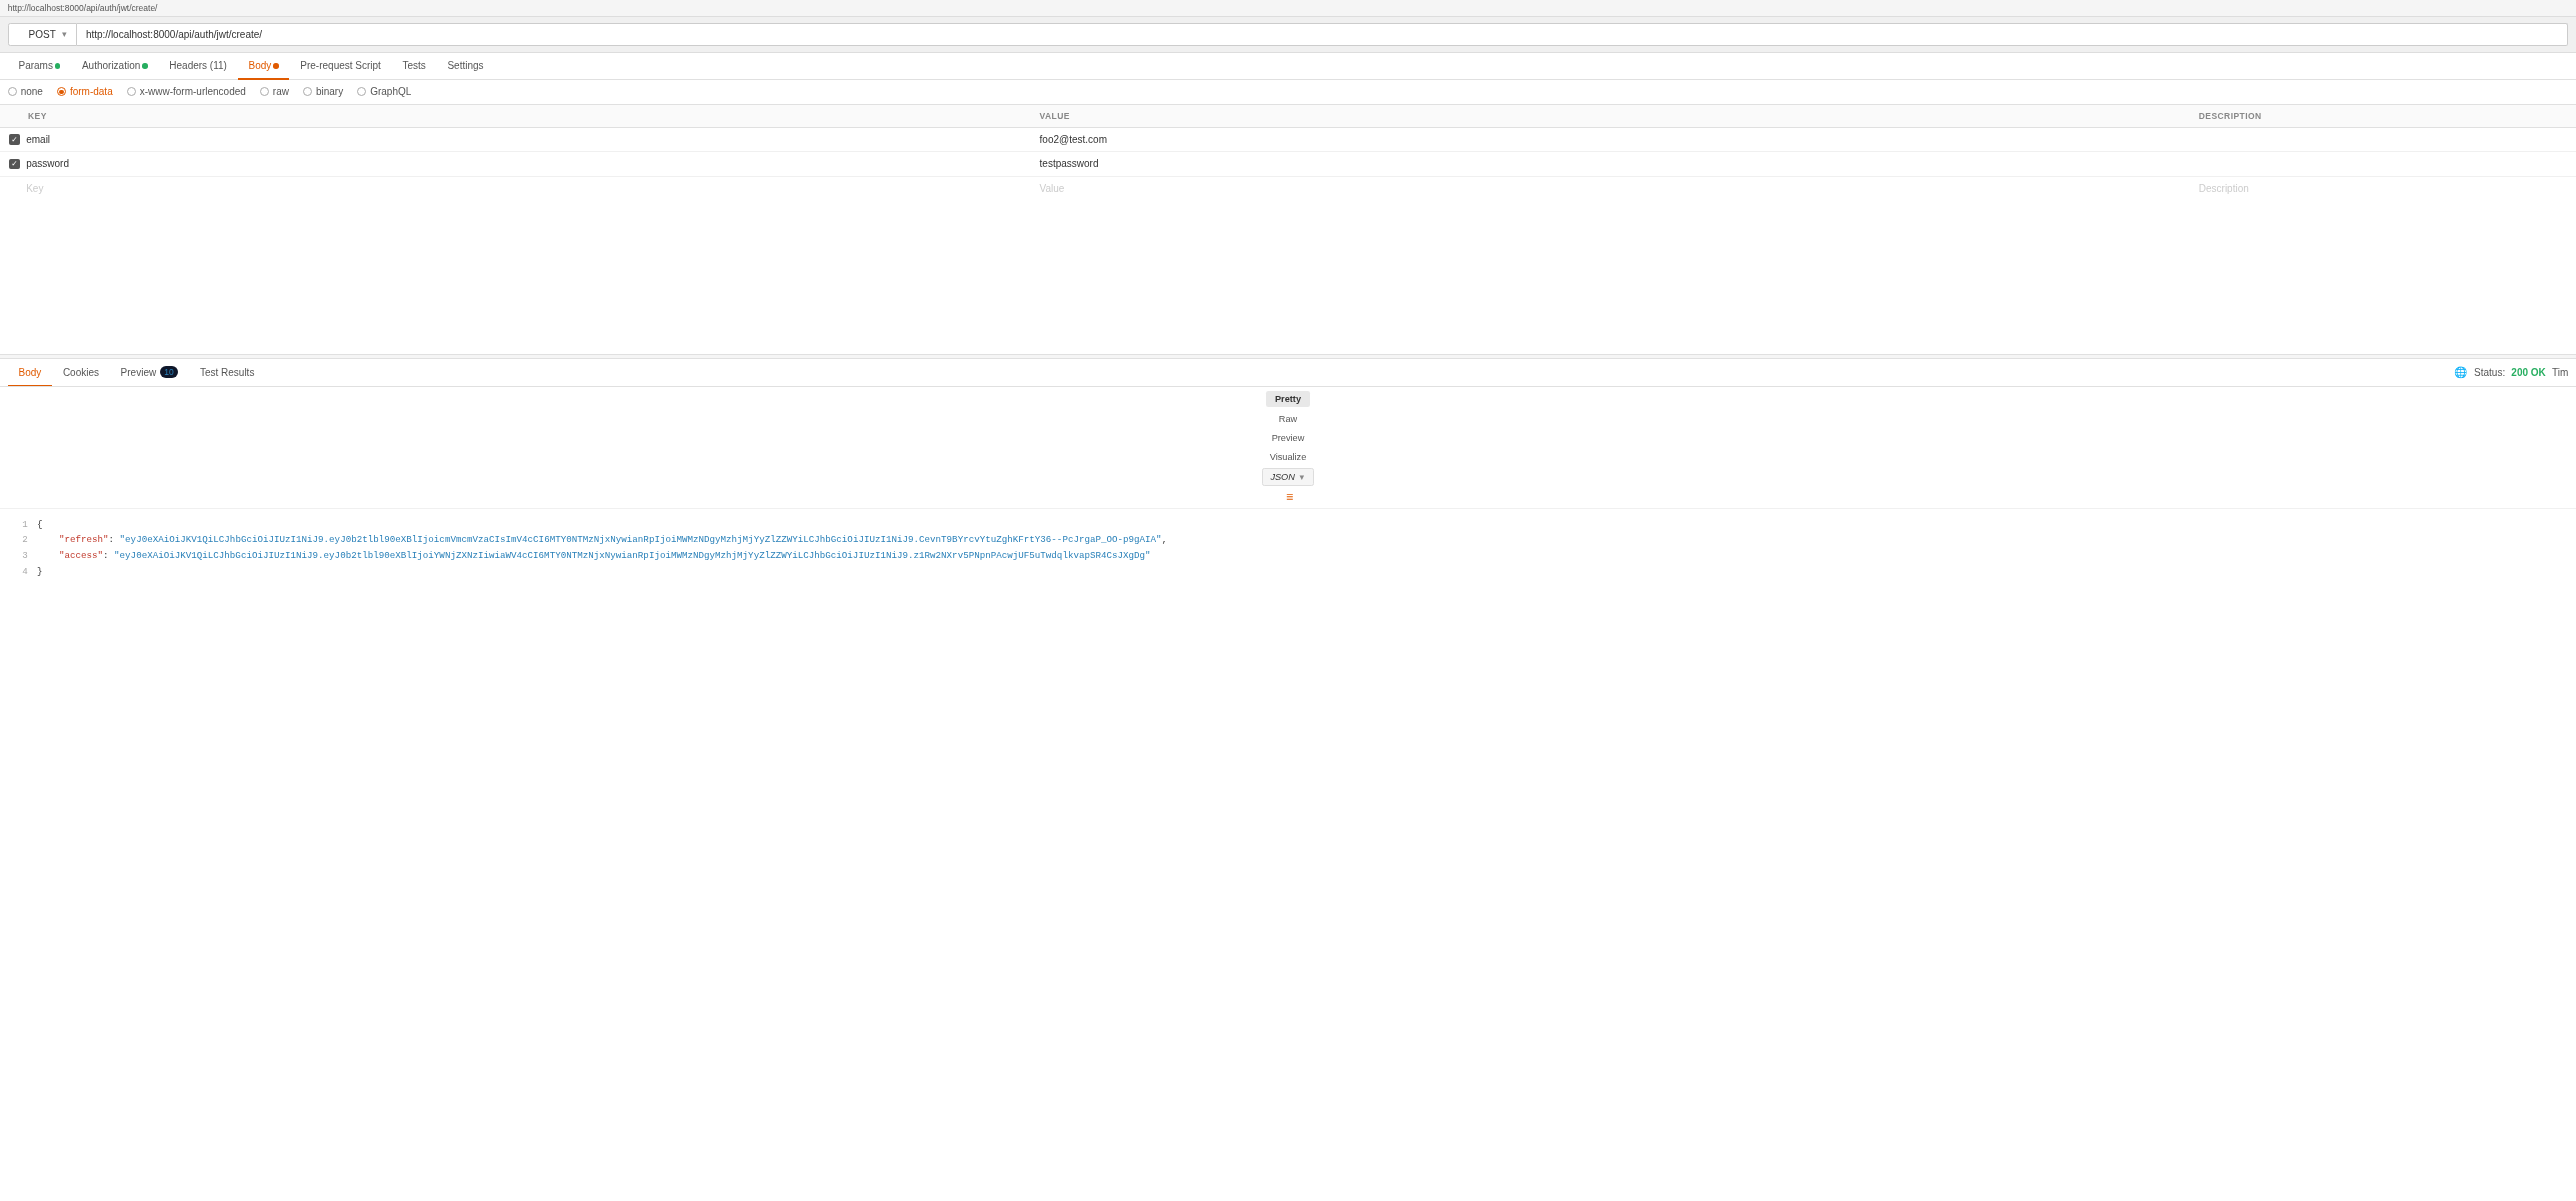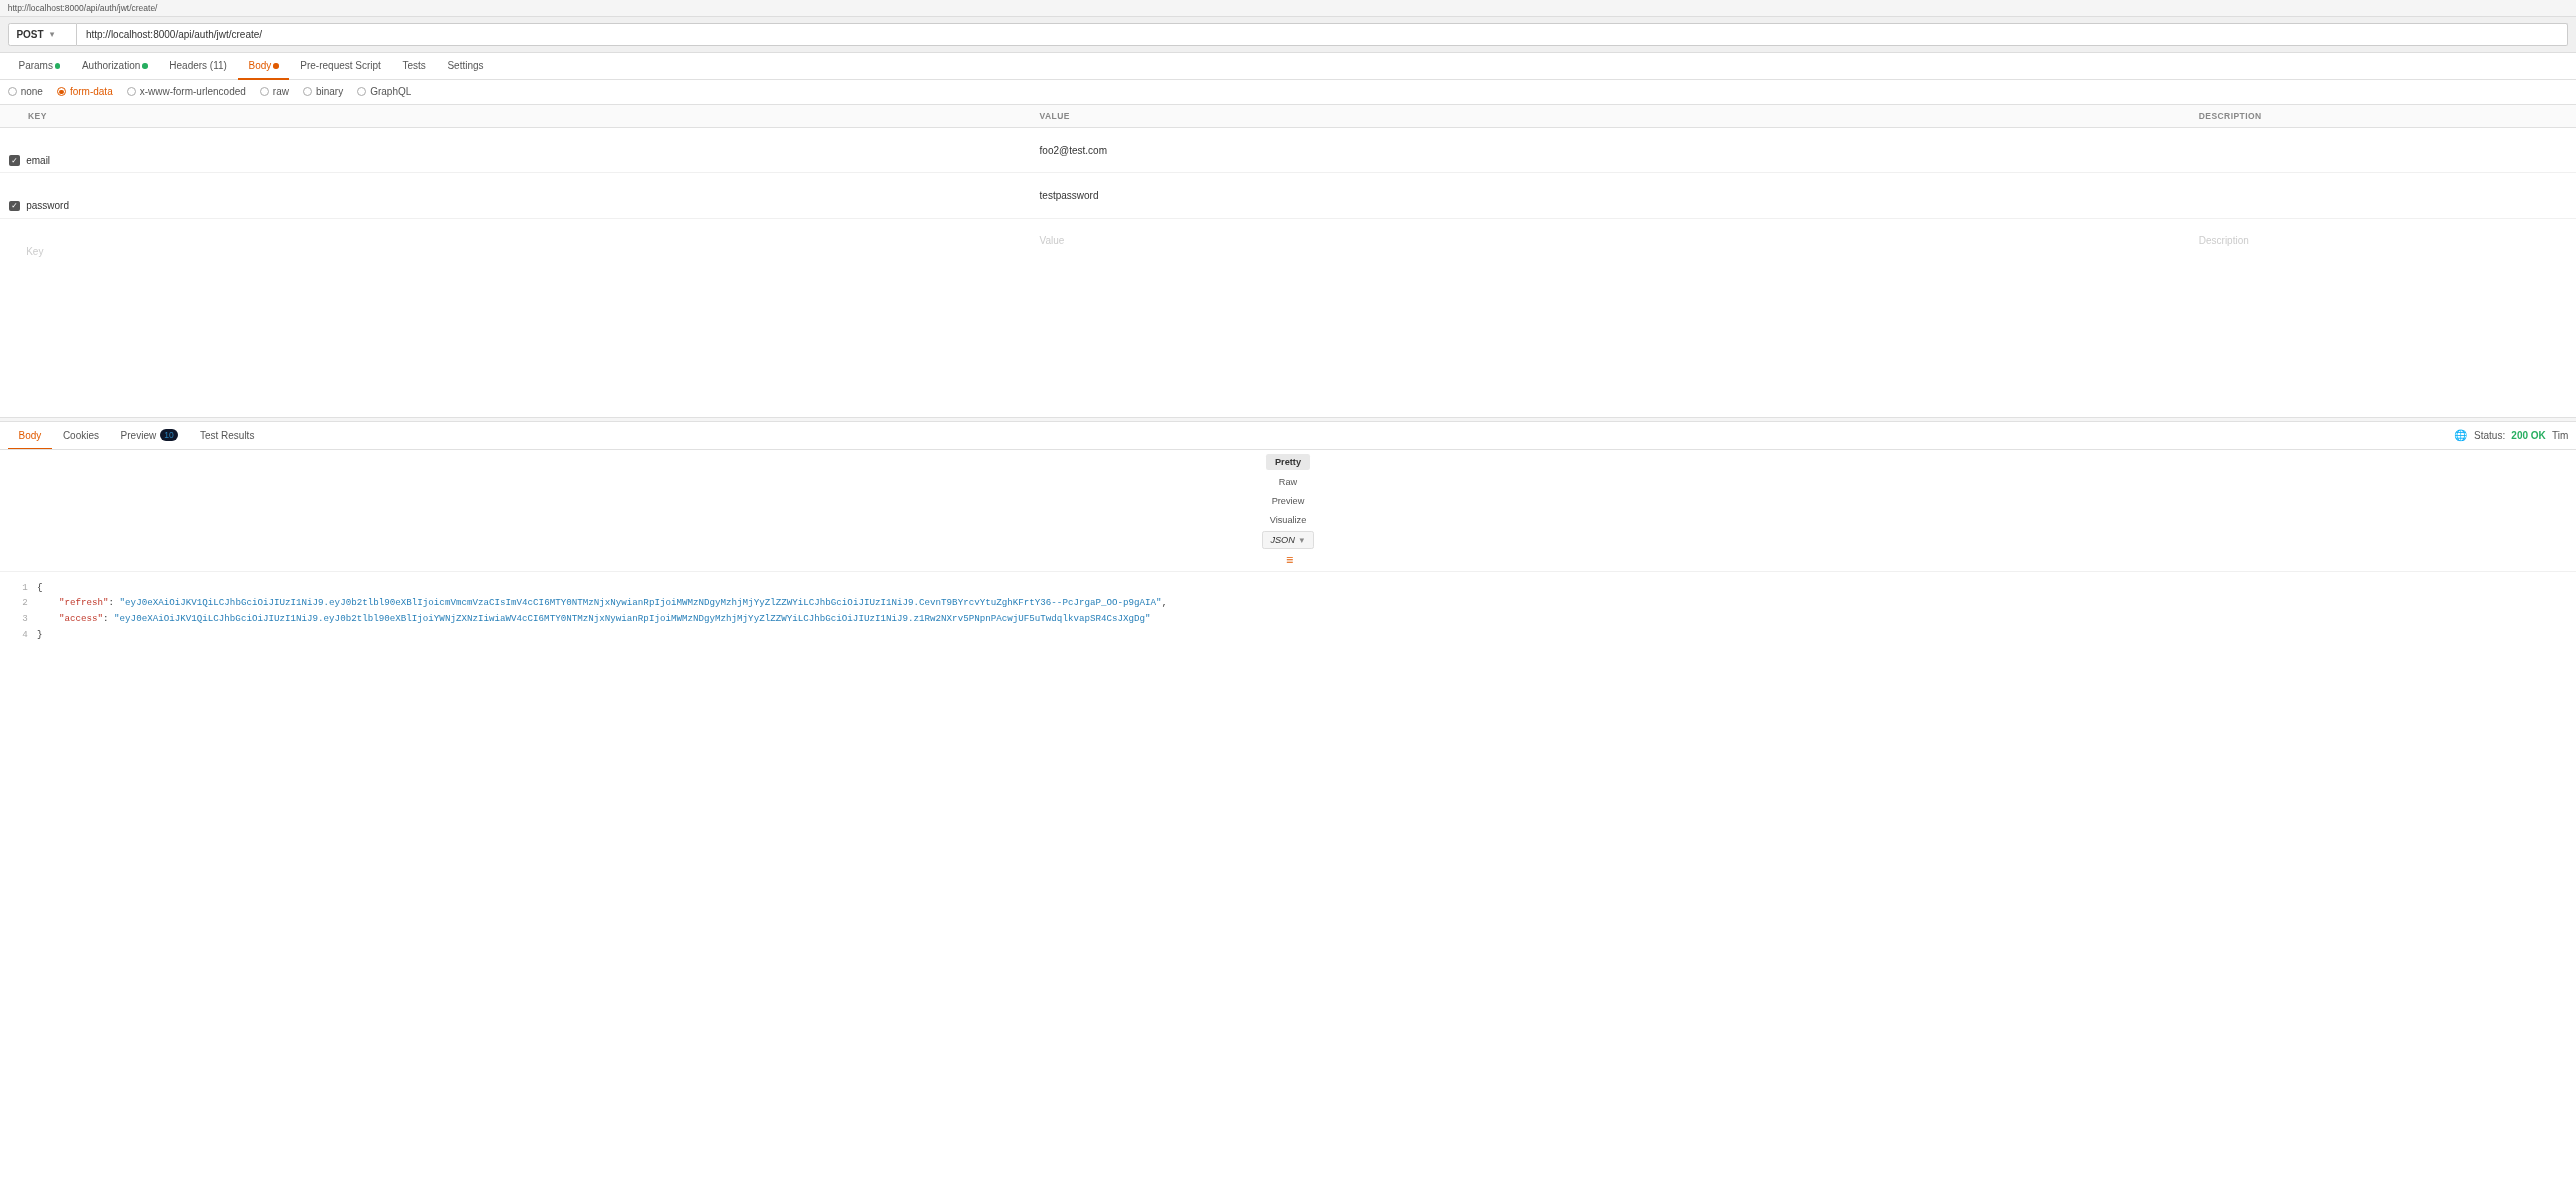--- a/index.html
+++ b/index.html
@@ -25,25 +25,26 @@
       gap: 0;
     }
     .method-dropdown {
       display: flex;
       align-items: center;
       background: #fff;
       border: 0.8px solid #ccc;
       border-radius: 2.3px 0 0 2.3px;
       padding: 4.6px 7.7px;
       font-size: 10px;
-      font-weight: 700;
+      font-weight: 400;
       color: #333;
       cursor: pointer;
       gap: 4.6px;
       min-width: 69px;
+      justify-content: flex-end;
     }
     .method-dropdown .chevron { font-size: 7.7px; color: #888; }
     .url-input {
       flex: 1;
       border: 0.8px solid #ccc;
       border-left: none;
       border-radius: 0 2.3px 2.3px 0;
       padding: 4.6px 9.2px;
       font-size: 10px;
       background: #fff;
@@ -145,21 +146,21 @@
       display: flex; align-items: center; justify-content: center;
       border-radius: 1.5px;
     }
     .checkbox::after {
       content: '✓';
       color: #fff;
       font-size: 7.7px;
       line-height: 1;
     }
     .placeholder-text { color: #ccc; }
-    .key-cell { display: flex; align-items: flex-end; gap: 6.2px; margin-top: 21px; }
+    .key-cell { display: flex; align-items: flex-end; gap: 6.2px; }
 
     .divider { height: 4.6px; background: #f5f5f5; border-top: 0.8px solid #e0e0e0; border-bottom: 0.8px solid #e0e0e0; }
 
     .response-tabs-row {
       display: flex;
       align-items: center;
       padding: 0 7.7px;
       border-bottom: 0.8px solid #e0e0e0;
       justify-content: space-between;
     }

